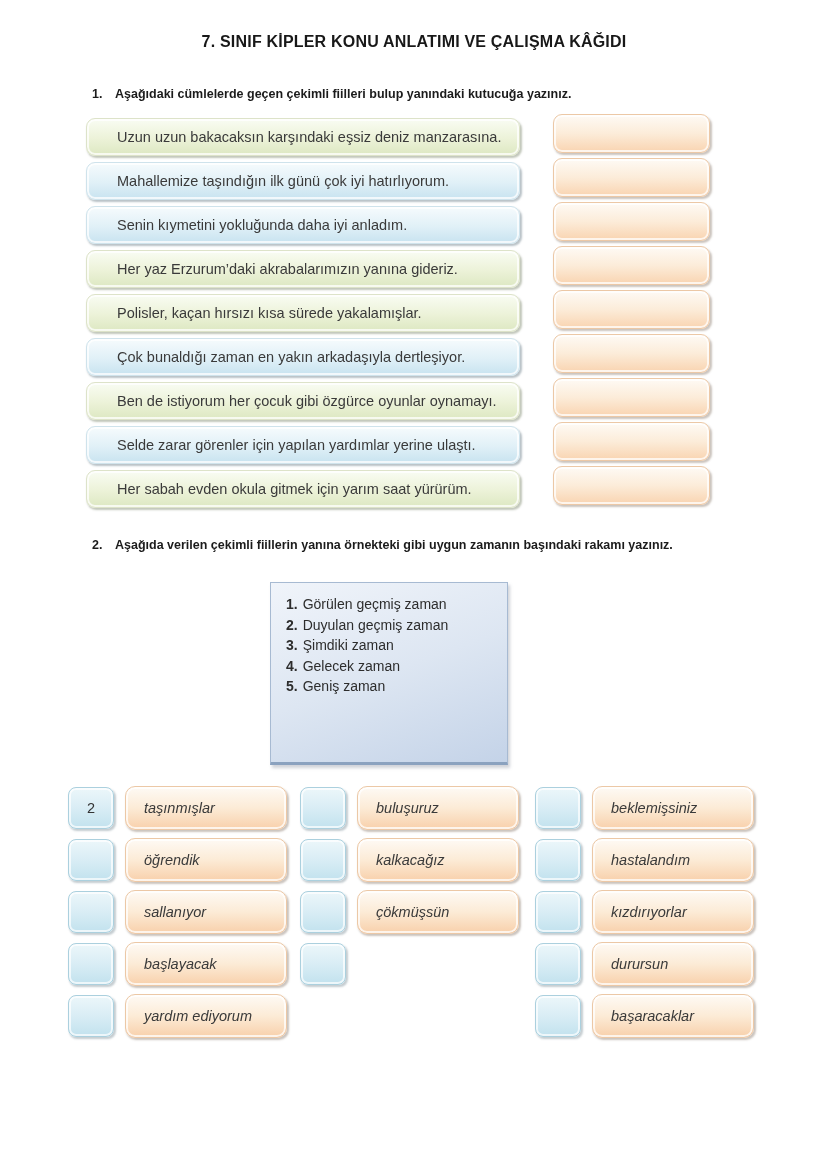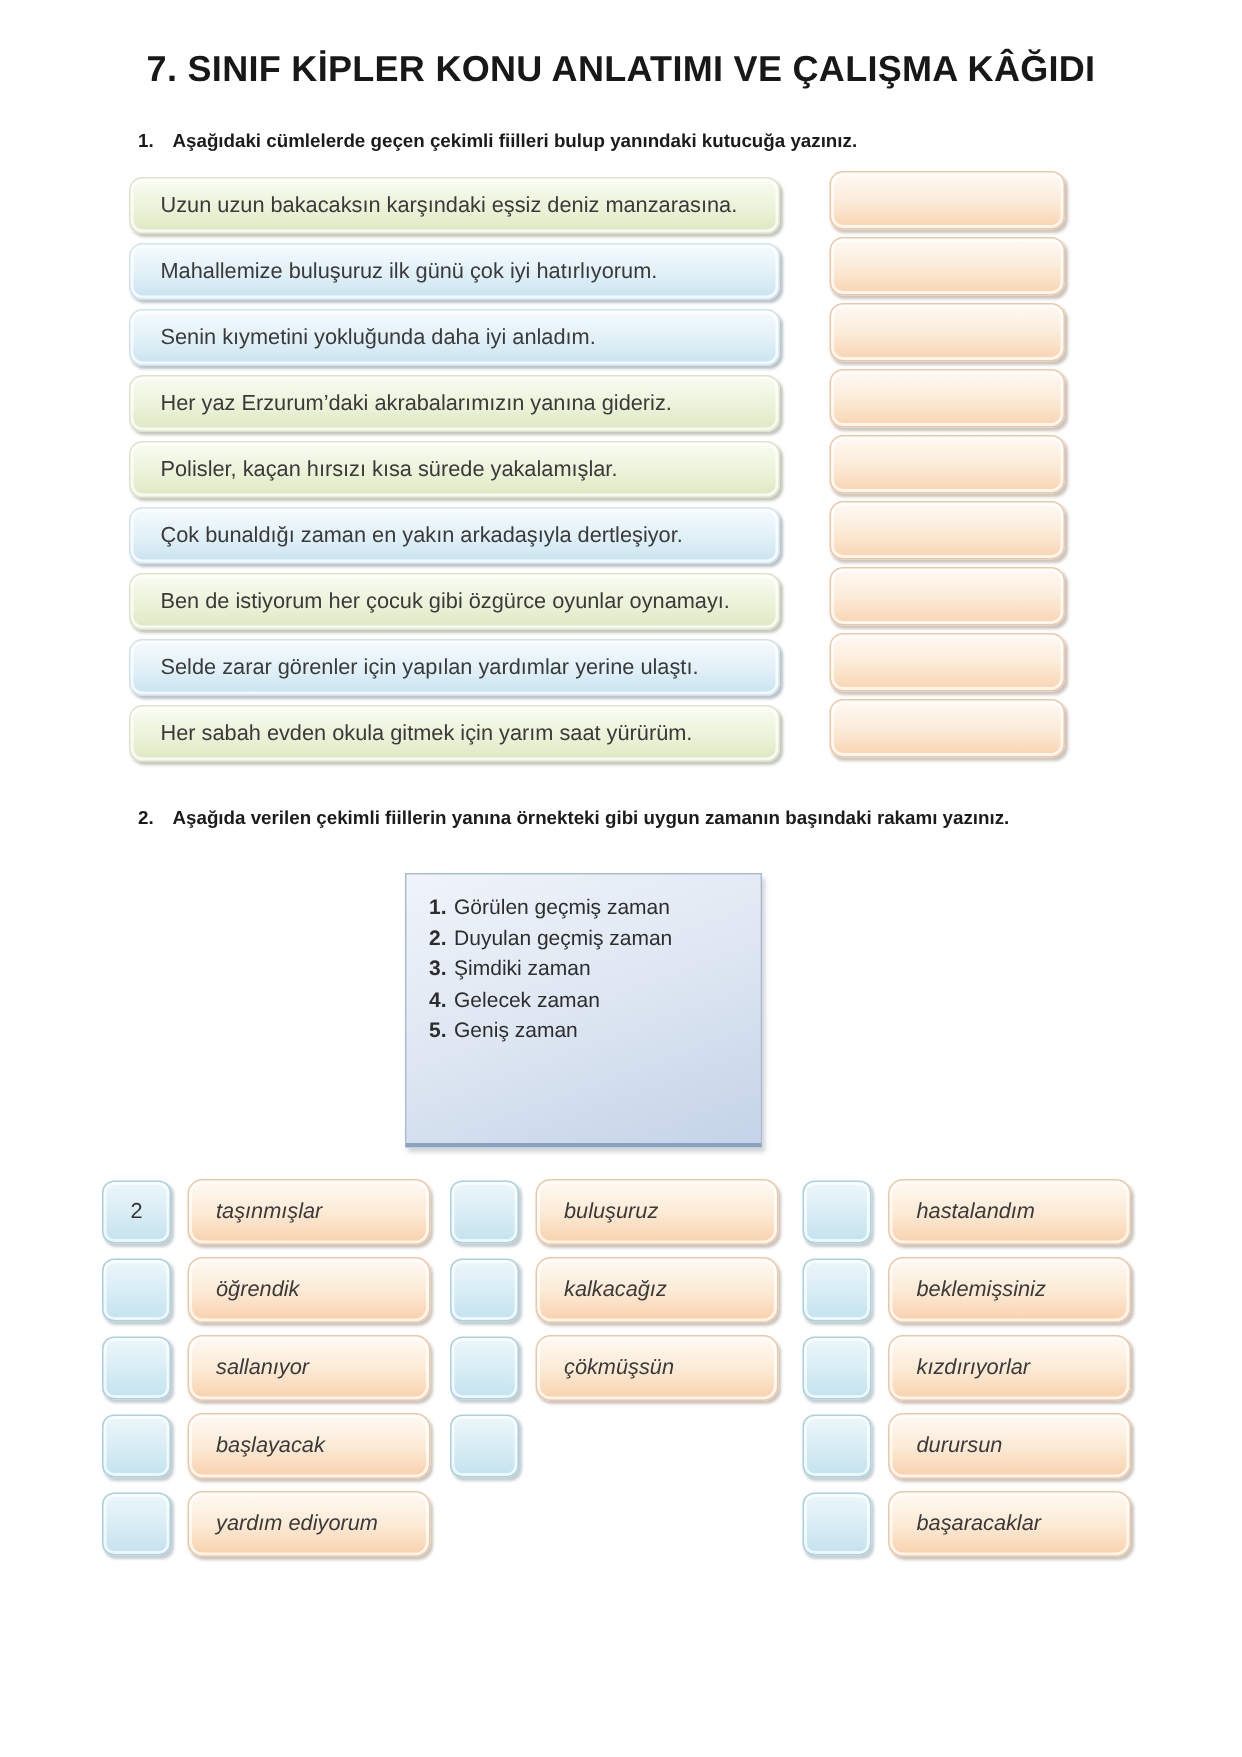--- a/index.html
+++ b/index.html
@@ -2,32 +2,32 @@
 <html><head>
 <meta charset="utf-8">
 <style>
   html,body { margin:0; padding:0; background:#ffffff; }
   .page {
     position:relative; width:828px; height:1171px; background:#ffffff;
     font-family:"Liberation Sans", sans-serif; overflow:hidden;
   }
   .title {
     position:absolute; top:33px; left:0; width:100%; text-align:center;
-    font-size:24px; font-weight:bold; color:#181818; letter-spacing:.2px; margin:0;
+    font-size:16px; font-weight:bold; color:#181818; letter-spacing:.2px; margin:0;
   }
   .instruction { position:absolute; display:flex; font-size:12.5px; font-weight:bold; color:#1b1b1b; }
   .instruction .num { width:23px; flex:none; }
   .instruction.q1 { top:87px; left:92px; width:660px; }
   .instruction.q2 { top:538px; left:92px; width:680px; }
 
   
   .sentences-col { position:absolute; left:86px; top:118px; width:434px; }
   .sentence {
     height:38px; margin-bottom:6px; border-radius:9px; box-sizing:border-box;
-    display:flex; align-items:center; padding-left:20px;
+    display:flex; align-items:center; padding-left:30px;
     font-size:14.5px; color:#3a3a3a;
   }
   .sentence.green {
     background:linear-gradient(180deg,#f9fcf3 0%,#ecf2d8 55%,#dde8c2 100%);
     border:1px solid #dde3c9;
     box-shadow: inset 0 0 0 2px rgba(255,255,255,.75), 1.5px 2px 2px rgba(120,130,105,.45);
   }
   .sentence.blue {
     background:linear-gradient(180deg,#f6fbfd 0%,#e0f0f7 55%,#c8e3f0 100%);
     border:1px solid #cfe3ec;
@@ -87,21 +87,21 @@
   <div class="instruction q1">
     <span class="num">1.</span>
     <span>Aşağıdaki cümlelerde geçen çekimli fiilleri bulup yanındaki kutucuğa yazınız.</span>
   </div>
 
   <div class="sentences-col">
     <div class="sentence green">
         <span>Uzun uzun bakacaksın karşındaki eşsiz deniz manzarasına.</span>
       </div>
     <div class="sentence blue">
-        <span>Mahallemize buluşuruz ilk günü çok iyi hatırlıyorum.</span>
+        <span>Mahallemize taşındığın ilk günü çok iyi hatırlıyorum.</span>
       </div>
     <div class="sentence blue">
         <span>Senin kıymetini yokluğunda daha iyi anladım.</span>
       </div>
     <div class="sentence green">
         <span>Her yaz Erzurum’daki akrabalarımızın yanına gideriz.</span>
       </div>
     <div class="sentence green">
         <span>Polisler, kaçan hırsızı kısa sürede yakalamışlar.</span>
       </div>
@@ -196,28 +196,28 @@
       <div class="verbbox">çökmüşsün</div>
     </div>
     <div class="grid-row">
       <div class="numbox"></div>
     </div>
   </div>
 
   <div class="grid-col c3">
     <div class="grid-row">
       <div class="numbox"></div>
+      <div class="verbbox">beklemişsiniz</div>
+    </div>
+    <div class="grid-row">
+      <div class="numbox"></div>
       <div class="verbbox">hastalandım</div>
     </div>
     <div class="grid-row">
       <div class="numbox"></div>
-      <div class="verbbox">beklemişsiniz</div>
-    </div>
-    <div class="grid-row">
-      <div class="numbox"></div>
       <div class="verbbox">kızdırıyorlar</div>
     </div>
     <div class="grid-row">
       <div class="numbox"></div>
       <div class="verbbox">durursun</div>
     </div>
     <div class="grid-row">
       <div class="numbox"></div>
       <div class="verbbox">başaracaklar</div>
     </div>

